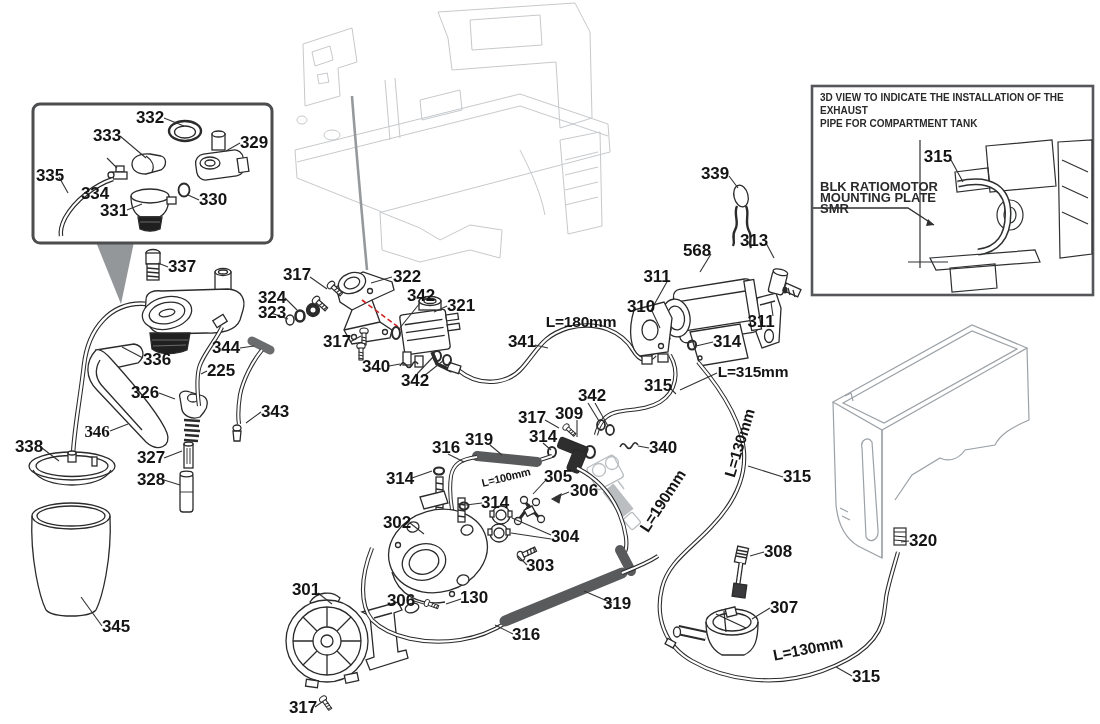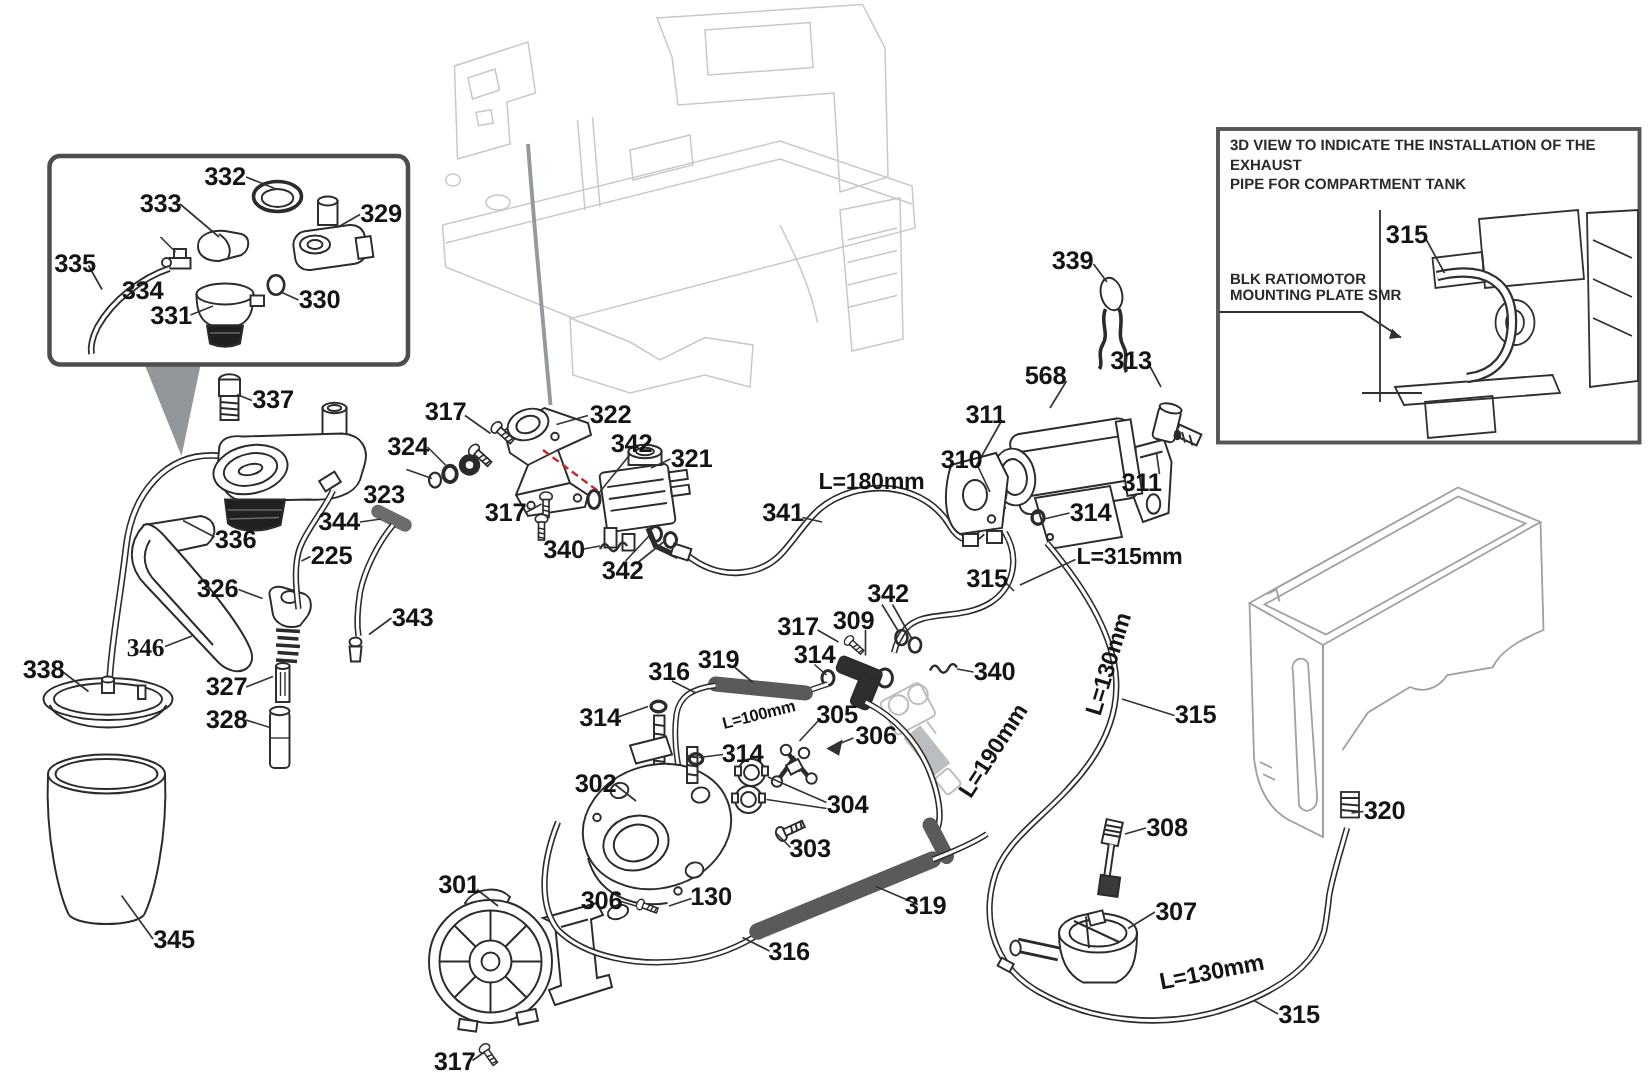--- a/index.html
+++ b/index.html
@@ -6,21 +6,21 @@
   .stage{position:relative;width:1100px;height:724px;background:#fff;overflow:hidden;
          font-family:"Liberation Sans",sans-serif;}
   .stage svg{position:absolute;left:0;top:0;}
   .labels{position:absolute;left:0;top:0;width:1100px;height:724px;pointer-events:none;}
   .part-label{position:absolute;transform:translate(-50%,-50%);font-weight:700;font-size:17px;
               color:#141415;white-space:nowrap;letter-spacing:-0.2px;}
   .part-label.len{font-size:15.5px;}
   .part-label.len-sm{font-size:11px;}
   .exh-title{position:absolute;left:820px;top:91px;width:268px;font-weight:700;font-size:10px;
              line-height:13px;color:#2a2a2c;}
-  .exh-note{position:absolute;left:820px;top:181px;width:120px;font-weight:700;font-size:10px;
+  .exh-note{position:absolute;left:820px;top:181px;width:120px;font-weight:700;font-size:13px;
             line-height:11px;color:#2a2a2c;}
   .exh-315{position:absolute;left:938px;top:157px;transform:translate(-50%,-50%);
            font-weight:700;font-size:17px;color:#141415;}
 </style>
 </head>
 <body>
 
 <div class="stage">
 
 <svg width="1100" height="724" viewBox="0 0 1100 724">
@@ -495,21 +495,21 @@
       <div class="part-label" style="left: 50px; top: 176px;">335</div>
       <div class="part-label" style="left: 213px; top: 200px;">330</div>
       <div class="part-label" style="left: 114px; top: 211px;">331</div>
       <div class="part-label" style="left: 182px; top: 267px;">337</div>
       <div class="part-label" style="left: 297px; top: 275px;">317</div>
       <div class="part-label" style="left: 407px; top: 277px;">322</div>
       <div class="part-label" style="left: 715px; top: 174px;">339</div>
       <div class="part-label" style="left: 272px; top: 298px;">324</div>
       <div class="part-label" style="left: 421px; top: 296px;">342</div>
       <div class="part-label" style="left: 461px; top: 306px;">321</div>
-      <div class="part-label" style="left: 256px; top: 313px; margin-top: 17px;">323</div>
+      <div class="part-label" style="left: 272px; top: 313px;">323</div>
       <div class="part-label" style="left: 697px; top: 251px;">568</div>
       <div class="part-label" style="left: 754px; top: 241px;">313</div>
       <div class="part-label" style="left: 657px; top: 277px;">311</div>
       <div class="part-label" style="left: 641px; top: 307px;">310</div>
       <div class="part-label" style="left: 761px; top: 322px;">311</div>
       <div class="part-label" style="left: 727px; top: 342px;">314</div>
       <div class="part-label len" style="left: 581px; top: 322px;">L=180mm</div>
       <div class="part-label" style="left: 522px; top: 342px;">341</div>
       <div class="part-label" style="left: 157px; top: 360px;">336</div>
       <div class="part-label" style="left: 226px; top: 348px;">344</div>

